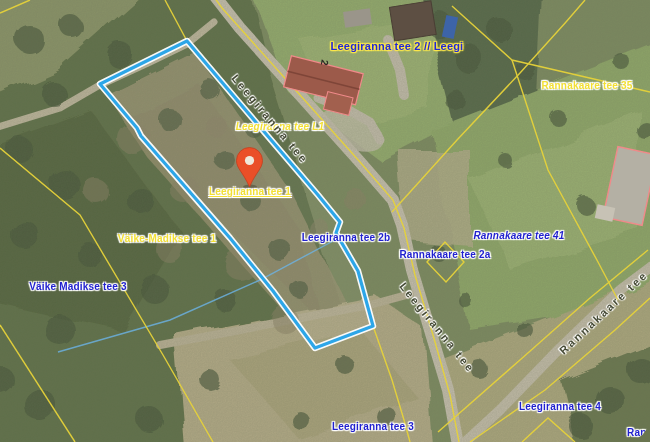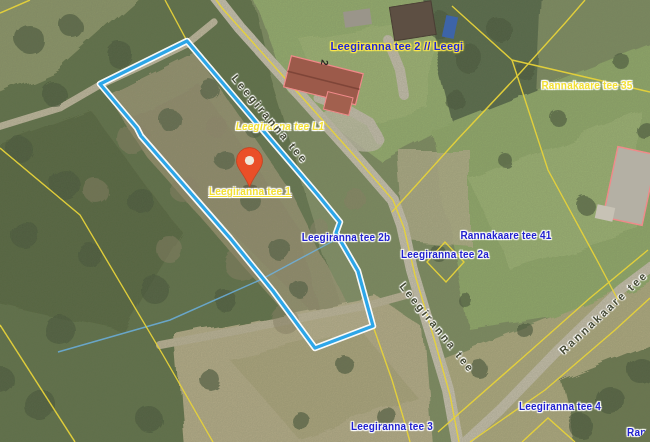--- a/index.html
+++ b/index.html
@@ -200,25 +200,27 @@
       <path d="M249.5,187 C243,172 236.5,168.5 236.5,160.5 a13,13 0 1,1 26,0 c0,8 -6.5,11.5 -13,26.5 z" stroke="#c23f1e" stroke-width="0.8" fill="#ea4f28"></path>
       <circle cx="249.5" cy="160.5" r="4.6" fill="#efe9dc"></circle>
     </g>
   </svg>
 
   <div class="edge-clip">
     <div class="lbl blue-yellow" style="left:397px;top:46px;">Leegiranna tee 2 // Leegi</div>
     <div class="lbl yellow" style="left:587px;top:86px;">Rannakaare tee 35</div>
     <div class="lbl yellow" style="left:280px;top:127px;font-style:italic;">Leegiranna tee L1</div>
     <div class="lbl yellow" style="left:250px;top:192px;text-decoration:underline;">Leegiranna tee 1</div>
+    <div class="lbl yellow" style="left:167px;top:239px;">Väike-Madikse tee 1</div>
     <div class="lbl blue" style="left:346px;top:238px;">Leegiranna tee 2b</div>
-    <div class="lbl blue" style="left:506px;top:236px;">Rannakaare tee 41</div>
-    <div class="lbl blue" style="left:445px;top:255px;">Leegiranna tee 2a</div>
+    <div class="lbl blue" style="left:519px;top:236px;font-style:italic;">Rannakaare tee 41</div>
+    <div class="lbl blue" style="left:445px;top:255px;">Rannakaare tee 2a</div>
+    <div class="lbl blue" style="left:78px;top:287px;">Väike Madikse tee 3</div>
     <div class="lbl blue" style="left:560px;top:407px;">Leegiranna tee 4</div>
-    <div class="lbl blue" style="left:392px;top:427px;">Leegiranna tee 3</div>
+    <div class="lbl blue" style="left:373px;top:427px;">Leegiranna tee 3</div>
     <div class="lbl blue" style="left:627px;top:433px;transform:translate(0,-50%);">Rann</div>
 
     <div class="road-lbl" style="left:234px;top:70px;transform:rotate(50deg);">Leegiranna tee</div>
     <div class="road-lbl" style="left:402px;top:278px;transform:rotate(51deg);">Leegiranna tee</div>
     <div class="road-lbl" style="left:561px;top:346px;transform:rotate(-43deg);">Rannakaare tee</div>
 
     <div class="house-no" style="left:322px;top:57px;transform:rotate(100deg);">2</div>
   </div>
 
 </div>

